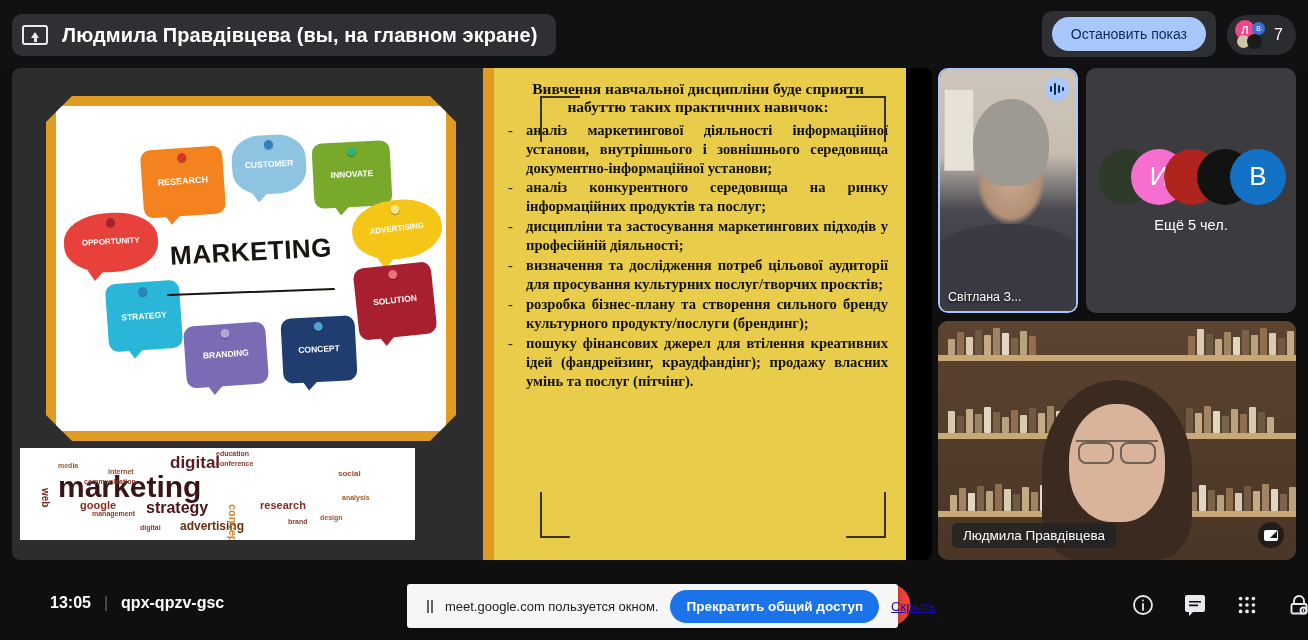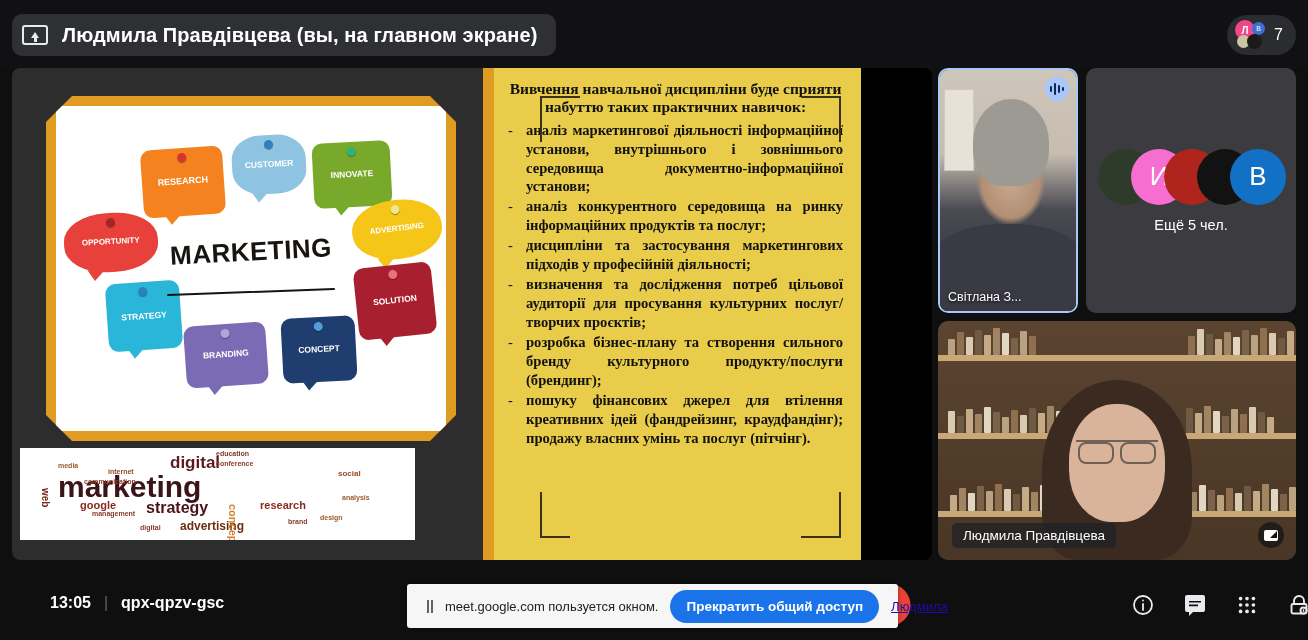--- a/index.html
+++ b/index.html
@@ -114,21 +114,21 @@
   }
 
   .wordcloud {
     position: absolute; left: 8px; bottom: 20px; width: 395px; height: 92px;
     background: #ffffff; overflow: hidden;
   }
   .wc { position: absolute; font-family: "Liberation Sans", sans-serif; font-weight: 700;
         white-space: nowrap; line-height: 1; }
 
   .slide-right {
-    width: 378px; height: 100%; background: #e8cc4a; position: relative;
+    width: 423px; height: 100%; background: #e8cc4a; position: relative;
     border-left: 11px solid #e09b23;
     padding: 12px 18px 8px 14px;
   }
   .slide-heading {
     font-family: "Liberation Serif", serif; font-weight: 700;
     font-size: 15.5px; color: #121212; text-align: center; line-height: 1.18;
     margin-bottom: 4px;
   }
   .bracket-tl, .bracket-br {
     position: absolute; width: 40px; height: 46px; pointer-events: none;
@@ -297,20 +297,23 @@
 
   <div class="topbar">
 
     <div class="share-pill">
       <span class="share-icon">
         <span class="arrow"></span>
       </span>
       <span class="share-title">Людмила Правдівцева (вы, на главном экране)</span>
     </div>
 
+    <div class="stop-share-wrap">
+      <button class="stop-share-btn">Остановить показ</button>
+    </div>
 
     <div class="people-pill">
       <span class="avatar-cluster">
         <span class="ac ac1">Л</span>
         <span class="ac ac2">В</span>
         <span class="ac ac3"></span>
         <span class="ac ac4"></span>
       </span>
       <span class="people-count">7</span>
     </div>
@@ -651,16 +654,16 @@
       </span>
     </div>
 
     <div class="chrome-bar">
       <span class="pause-glyph">
           <i></i>
           <i></i>
         </span>
       <span class="chrome-text">meet.google.com пользуется окном.</span>
       <button class="chrome-stop">Прекратить общий доступ</button>
-      <span class="chrome-hide">Людмила</span>
+      <span class="chrome-hide">Скрыть</span>
     </div>
   </div>
 </div>
 
 </body></html>

